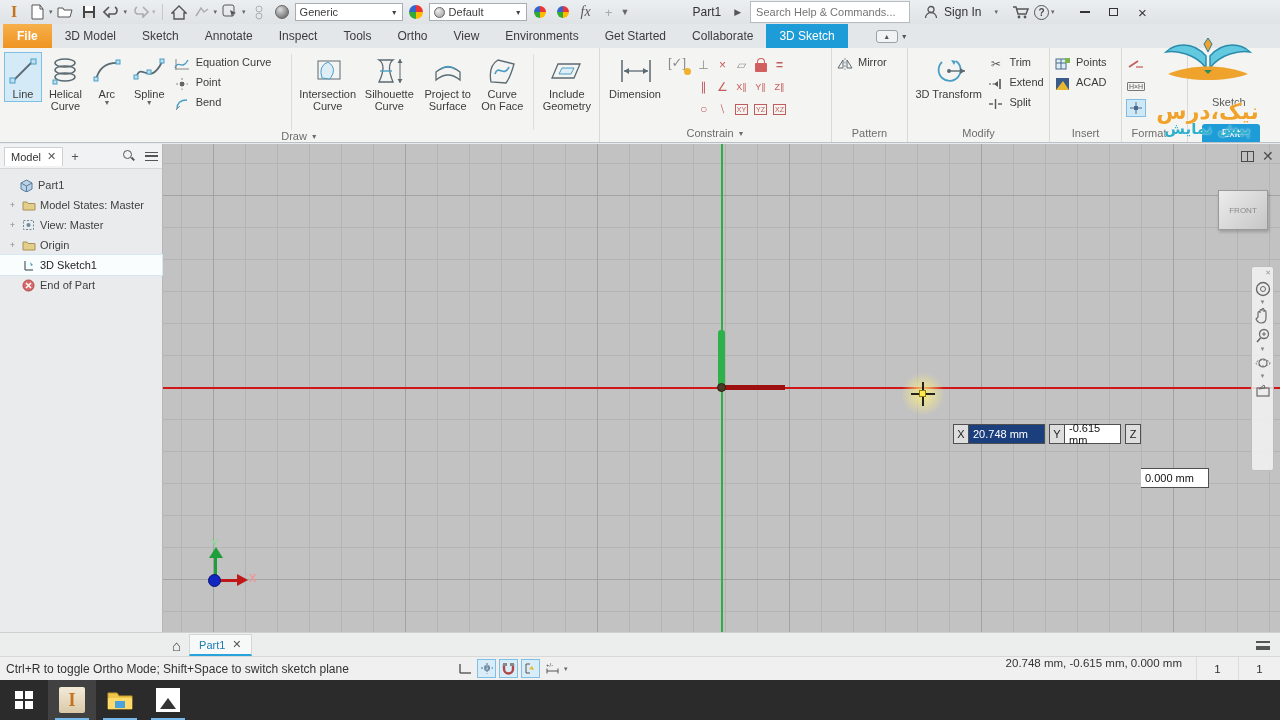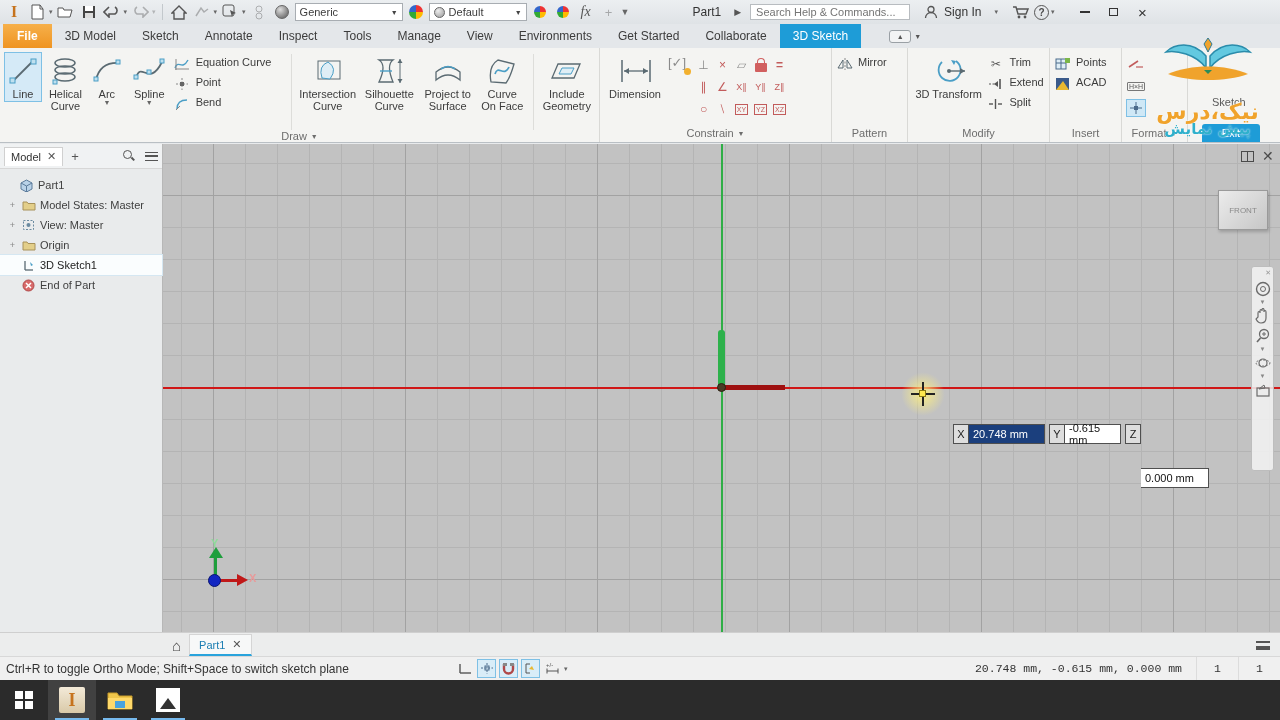--- a/index.html
+++ b/index.html
@@ -12,21 +12,21 @@
     background:linear-gradient(#eceff1,#dfe3e6); display:flex; align-items:center; padding:0 4px; gap:3px; }
   .qat-ic { width:20px; height:20px; display:flex; align-items:center; justify-content:center; color:#4a4a4a; flex:none; }
   .qat-ic svg { display:block; }
   .dd-arrow { font-size:7px; color:#666; margin-left:-1px; }
   .dim { opacity:.4; }
   .tb-sep { width:1px; height:16px; background:#c3c8cc; margin:0 3px; }
   .tb-dropdown { height:18px; background:#fff; border:1px solid #a8adb2; display:flex; align-items:center;
      font-size:11px; padding:0 4px; gap:4px; }
   .tb-dropdown .caret { margin-left:auto; font-size:7px; color:#444; }
   #doc-title { font-size:12px; color:#333; margin:0 10px 0 60px; }
-  #search-box { width:160px; height:16px; background:#fff; border:1px solid #b8bcc0; font-size:11px; color:#777; padding:0 5px;
+  #search-box { width:160px; height:22px; background:#fff; border:1px solid #b8bcc0; font-size:11px; color:#777; padding:0 5px;
      font-family:"Liberation Sans",sans-serif; }
   .win-btn { width:26px; height:20px; display:flex; align-items:center; justify-content:center; color:#333; }
   .colorwheel { width:14px; height:14px; border-radius:50%;
      background:conic-gradient(#e33 0 25%, #fb0 25% 50%, #3a3 50% 75%, #36c 75% 100%); }
   .matball { width:14px; height:14px; border-radius:50%; background:radial-gradient(circle at 35% 30%, #ddd, #555); border:1px solid #666; }
 
   
   #tabrow { position:absolute; left:0; top:24px; width:1280px; height:24px; background:#e4e7ea;
      display:flex; align-items:stretch; padding-left:3px; }
   .rtab { display:flex; align-items:center; padding:0 13px; font-size:12px; color:#3c3c3c; }
@@ -169,21 +169,21 @@
      border-top:2px solid #555; border-bottom:2px solid #555; position:relative; }
   #doctabs .burger2:before { content:''; position:absolute; left:0; top:2.5px; width:14px; height:2px; background:#555; }
 
   
   #statusbar { position:absolute; left:0; top:656px; width:1280px; height:24px; background:#f0f0f0;
      border-top:1px solid #d8d8d8; display:flex; align-items:center; font-size:12px; color:#333; }
   #status-hint { padding-left:6px; }
   #status-icons { position:absolute; left:455px; top:2px; display:flex; gap:3px; align-items:center; }
   .st-ic { width:19px; height:19px; display:flex; align-items:center; justify-content:center; color:#555; }
   .st-ic.on { border:1px solid #7ec0e5; background:#d9edf8; }
-  #status-right { margin-left:auto; display:flex; align-items:center; height:100%;font-family:Liberation Mono, monospace; }
+  #status-right { margin-left:auto; display:flex; height:100%; }
   #status-coords { padding:0 14px; font-size:11.5px; color:#333; }
   .st-count { width:42px; text-align:center; border-left:1px solid #dcdcdc; font-size:11.5px; height:100%;
      display:flex; align-items:center; justify-content:center; }
 
   
   #taskbar { position:absolute; left:0; top:680px; width:1280px; height:40px; background:#2b2b2b; display:flex; }
   .tb-slot { width:48px; height:40px; display:flex; flex-direction:column; align-items:center; justify-content:center; position:relative; }
   .tb-slot.active { background:#414141; }
   .tb-underline { position:absolute; bottom:0; left:7px; right:7px; height:2px; background:#76b9ed; }
   .winlogo { display:grid; grid-template-columns:8px 8px; grid-template-rows:8px 8px; gap:1.5px; }
@@ -311,21 +311,21 @@
     <span class="win-btn" style="font-size:15px;">×</span>
   </div>
 
   <div id="tabrow">
     <span class="rtab file">File</span>
     <span class="rtab">3D Model</span>
     <span class="rtab">Sketch</span>
     <span class="rtab">Annotate</span>
     <span class="rtab">Inspect</span>
     <span class="rtab">Tools</span>
-    <span class="rtab">Manage</span>
+    <span class="rtab">Ortho</span>
     <span class="rtab">View</span>
     <span class="rtab">Environments</span>
     <span class="rtab">Get Started</span>
     <span class="rtab">Collaborate</span>
     <span class="rtab active">3D Sketch</span>
     <span id="ribbon-collapse">
       <span class="pill">▲</span>
       <span style="font-size:7px;">▼</span>
     </span>
   </div>

